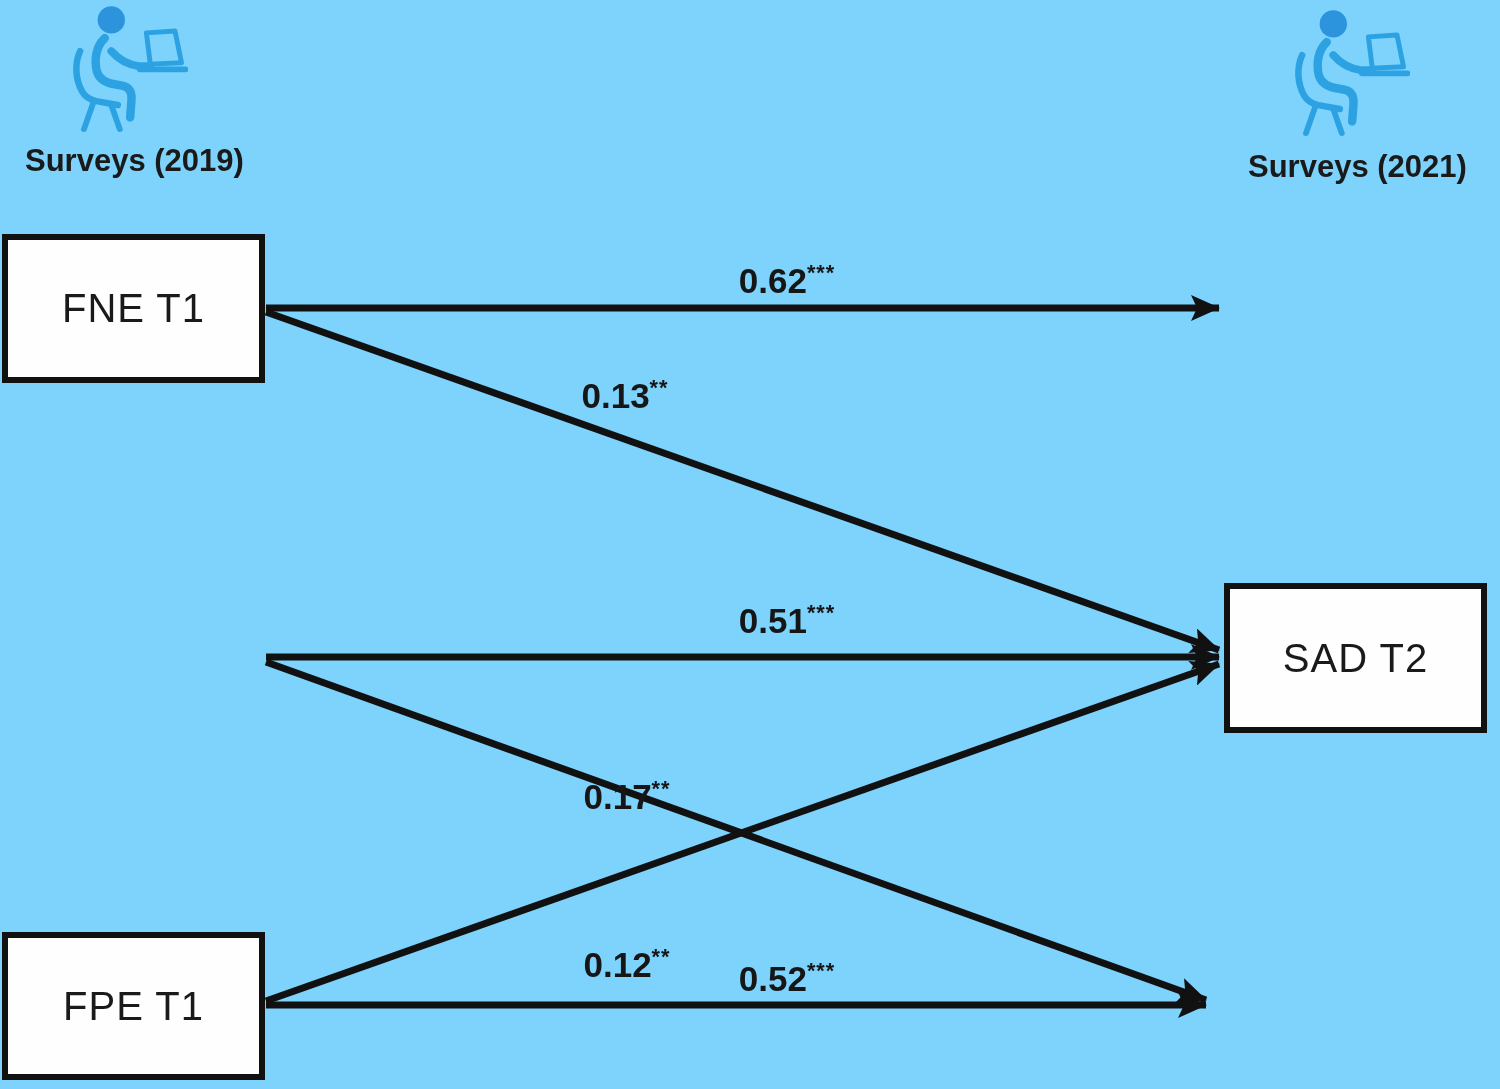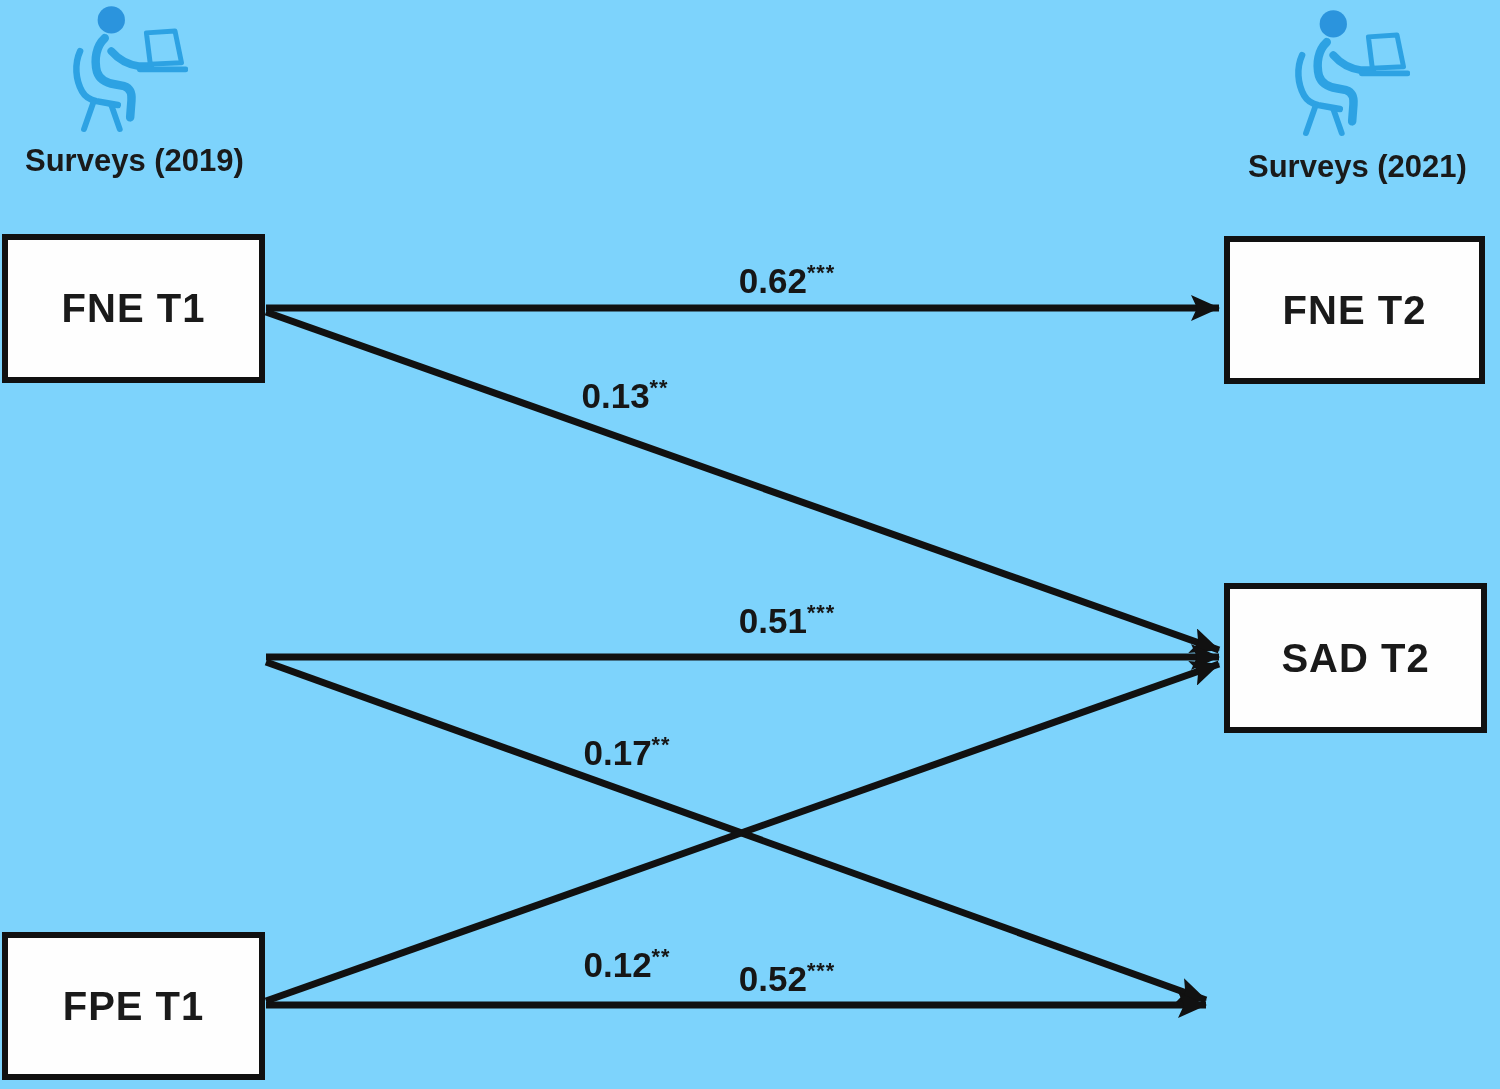--- a/index.html
+++ b/index.html
@@ -24,21 +24,21 @@
   }
   .node-box {
     position: absolute;
     box-sizing: border-box;
     border: 6px solid #111111;
     background: #fefefe;
     display: flex;
     align-items: center;
     justify-content: center;
     font-size: 40px;
-    font-weight: bold;
+    font-weight: normal;
     color: #1a1a1a;
     letter-spacing: 1px;
   }
   .surveys-label {
     position: absolute;
     font-size: 31px;
     font-weight: bold;
     color: #1a1a1a;
     white-space: nowrap;
   }
@@ -100,33 +100,32 @@
     <path d="M68 23 L90 21.5 L95 46 L71 47 Z" stroke="#2da2e3" stroke-width="3.8"></path>
     <path d="M63 51 L98 51" stroke="#2da2e3" stroke-width="4.5"></path>
   </svg>
 
   <div class="surveys-label" style="left:25px; top:143px;">Surveys (2019)</div>
   <div class="surveys-label" style="left:1248px; top:149px;">Surveys (2021)</div>
 
   <div class="node-box" style="left:2px; top:234px; width:263px; height:149px;">FNE T1</div>
   <div class="node-box" style="left:2px; top:932px; width:263px; height:148px;">FPE T1</div>
 
-  <div class="node-box" style="left:1224px; top:236px; width:261px; height:148px;">FNE T2</div>
   <div class="node-box" style="left:1224px; top:583px; width:263px; height:150px;">SAD T2</div>
 
   <div class="coef-label" style="left:787px; top:260px;">
     <span>0.62</span><sup>***</sup>
   </div>
   <div class="coef-label" style="left:625px; top:375px;">
     <span>0.13</span><sup>**</sup>
   </div>
   <div class="coef-label" style="left:787px; top:600px;">
     <span>0.51</span><sup>***</sup>
   </div>
-  <div class="coef-label" style="left:627px; top:732px;">
+  <div class="coef-label" style="left:627px; top:776px;">
     <span>0.17</span><sup>**</sup>
   </div>
   <div class="coef-label" style="left:627px; top:900px;margin-top:44px;">
     <span>0.12</span><sup>**</sup>
   </div>
   <div class="coef-label" style="left:787px; top:958px;">
     <span>0.52</span><sup>***</sup>
   </div>
 
 </div>

